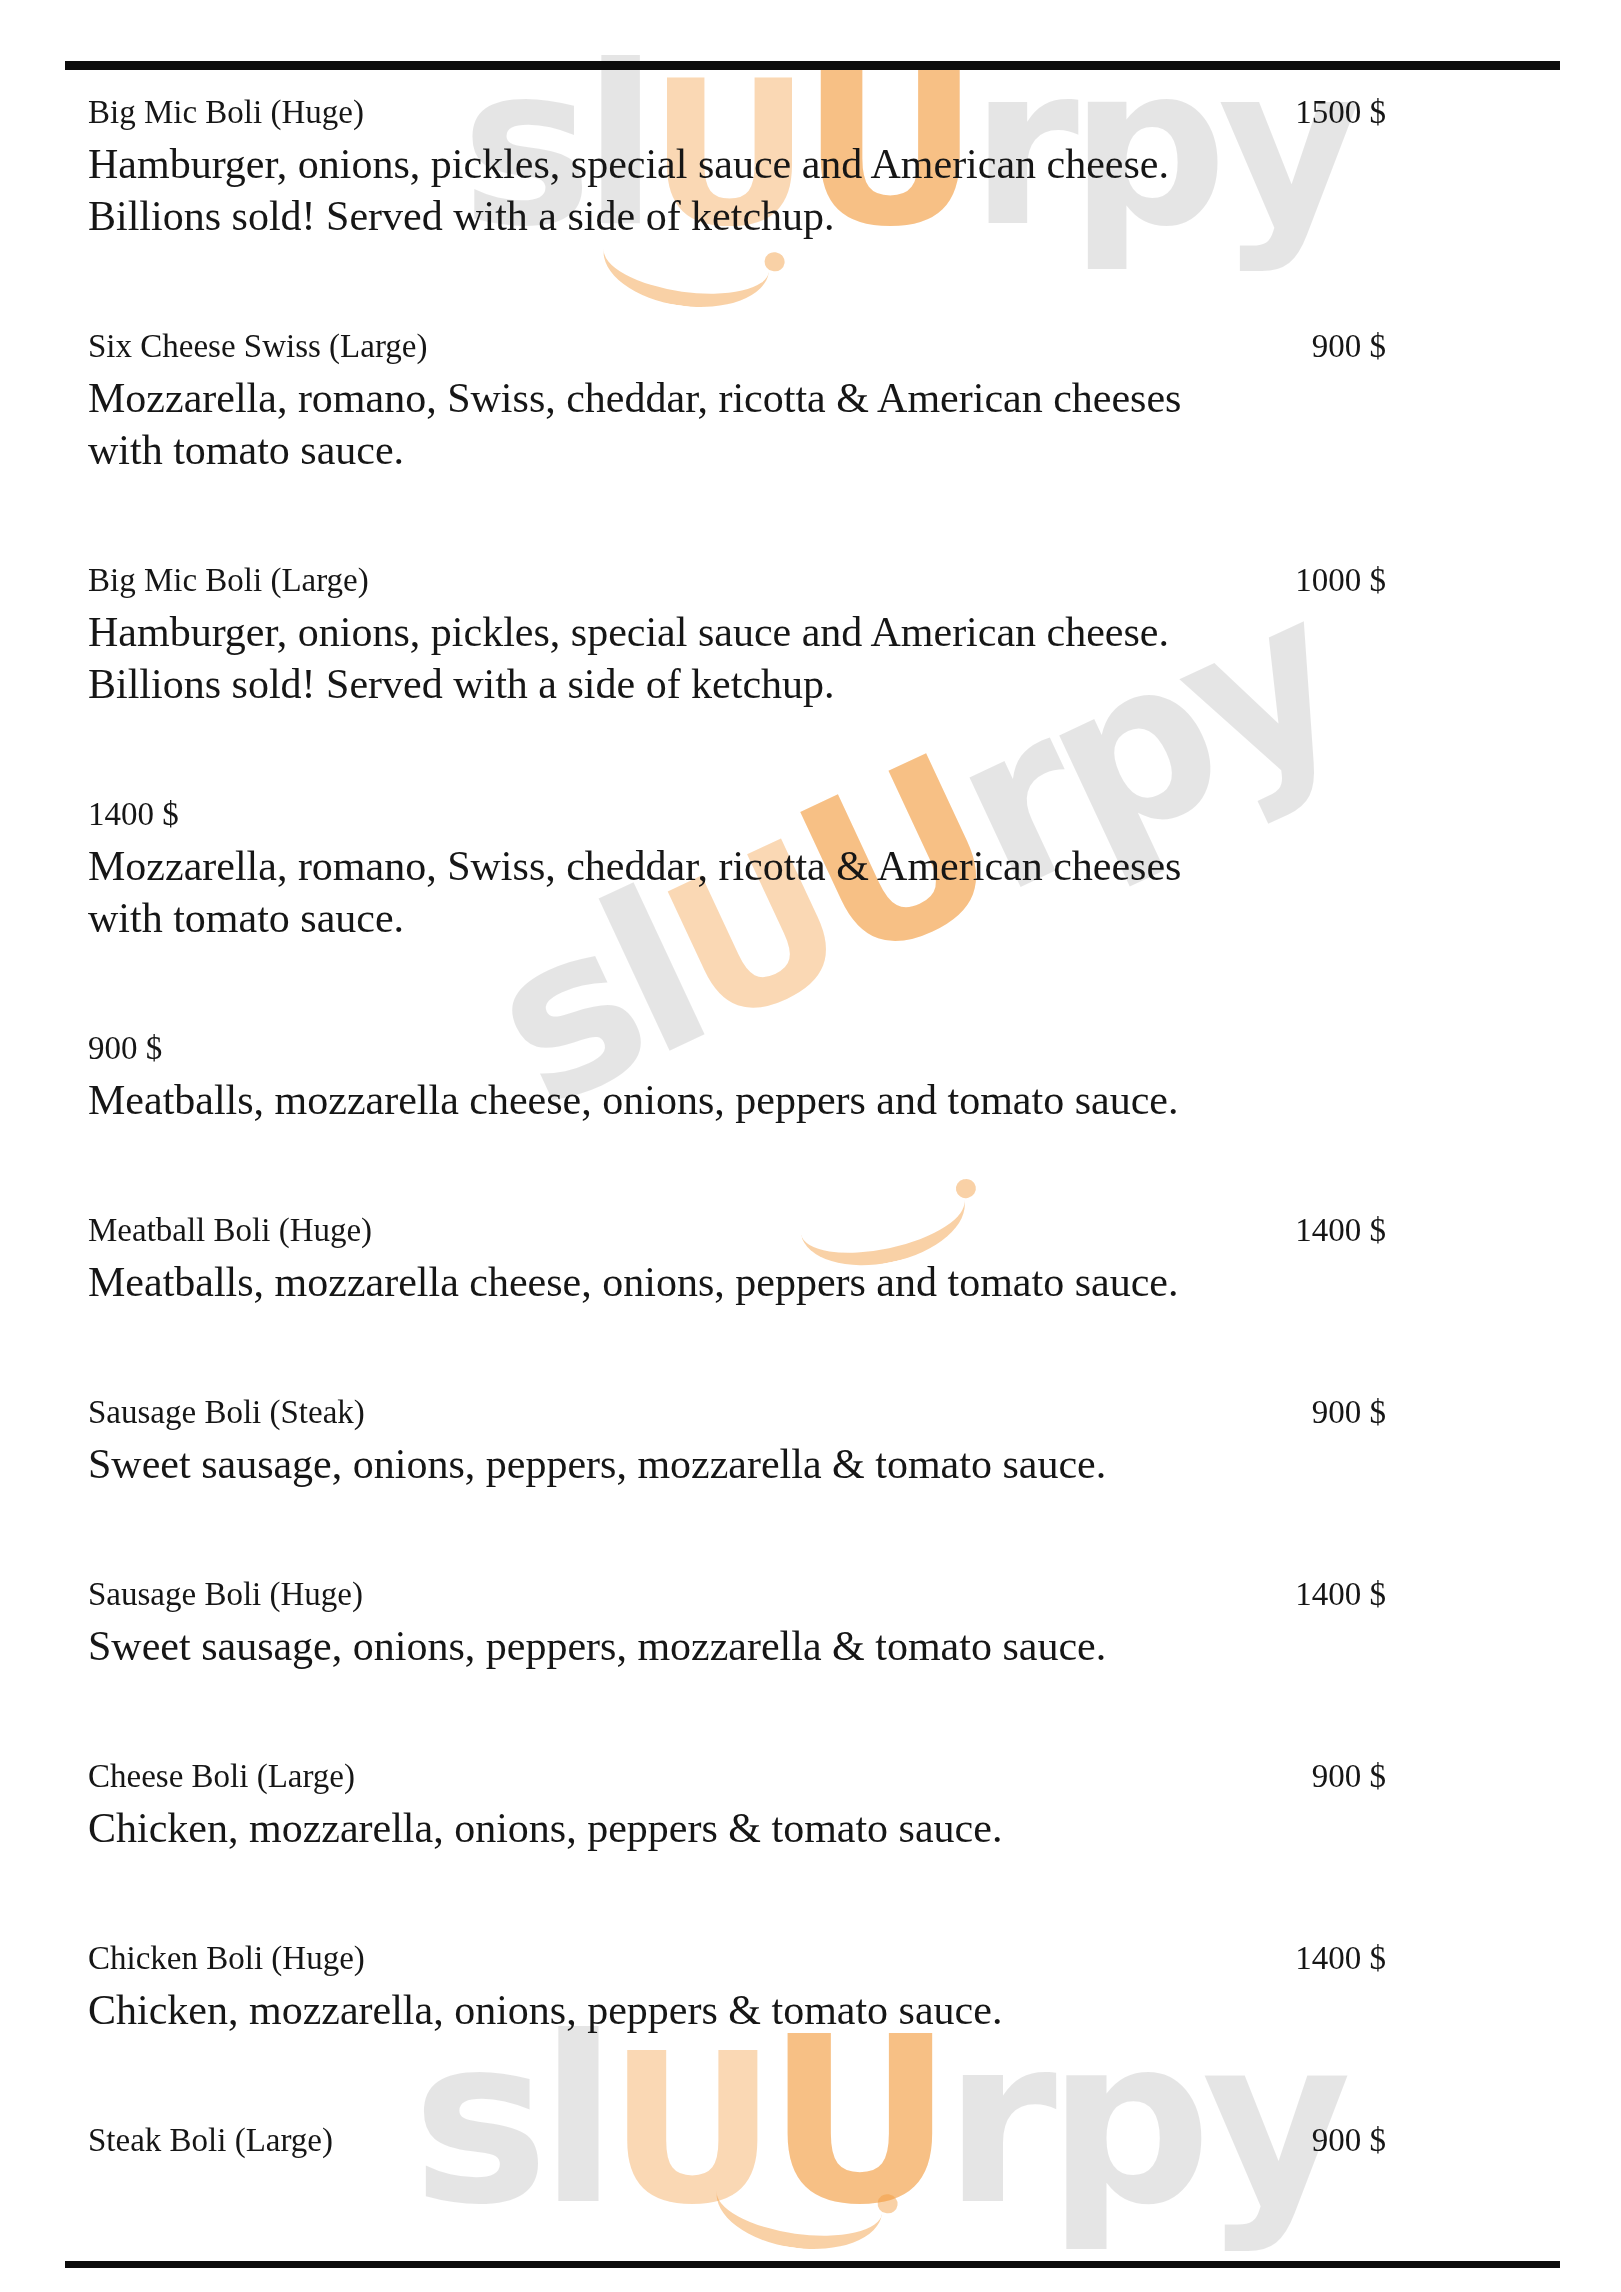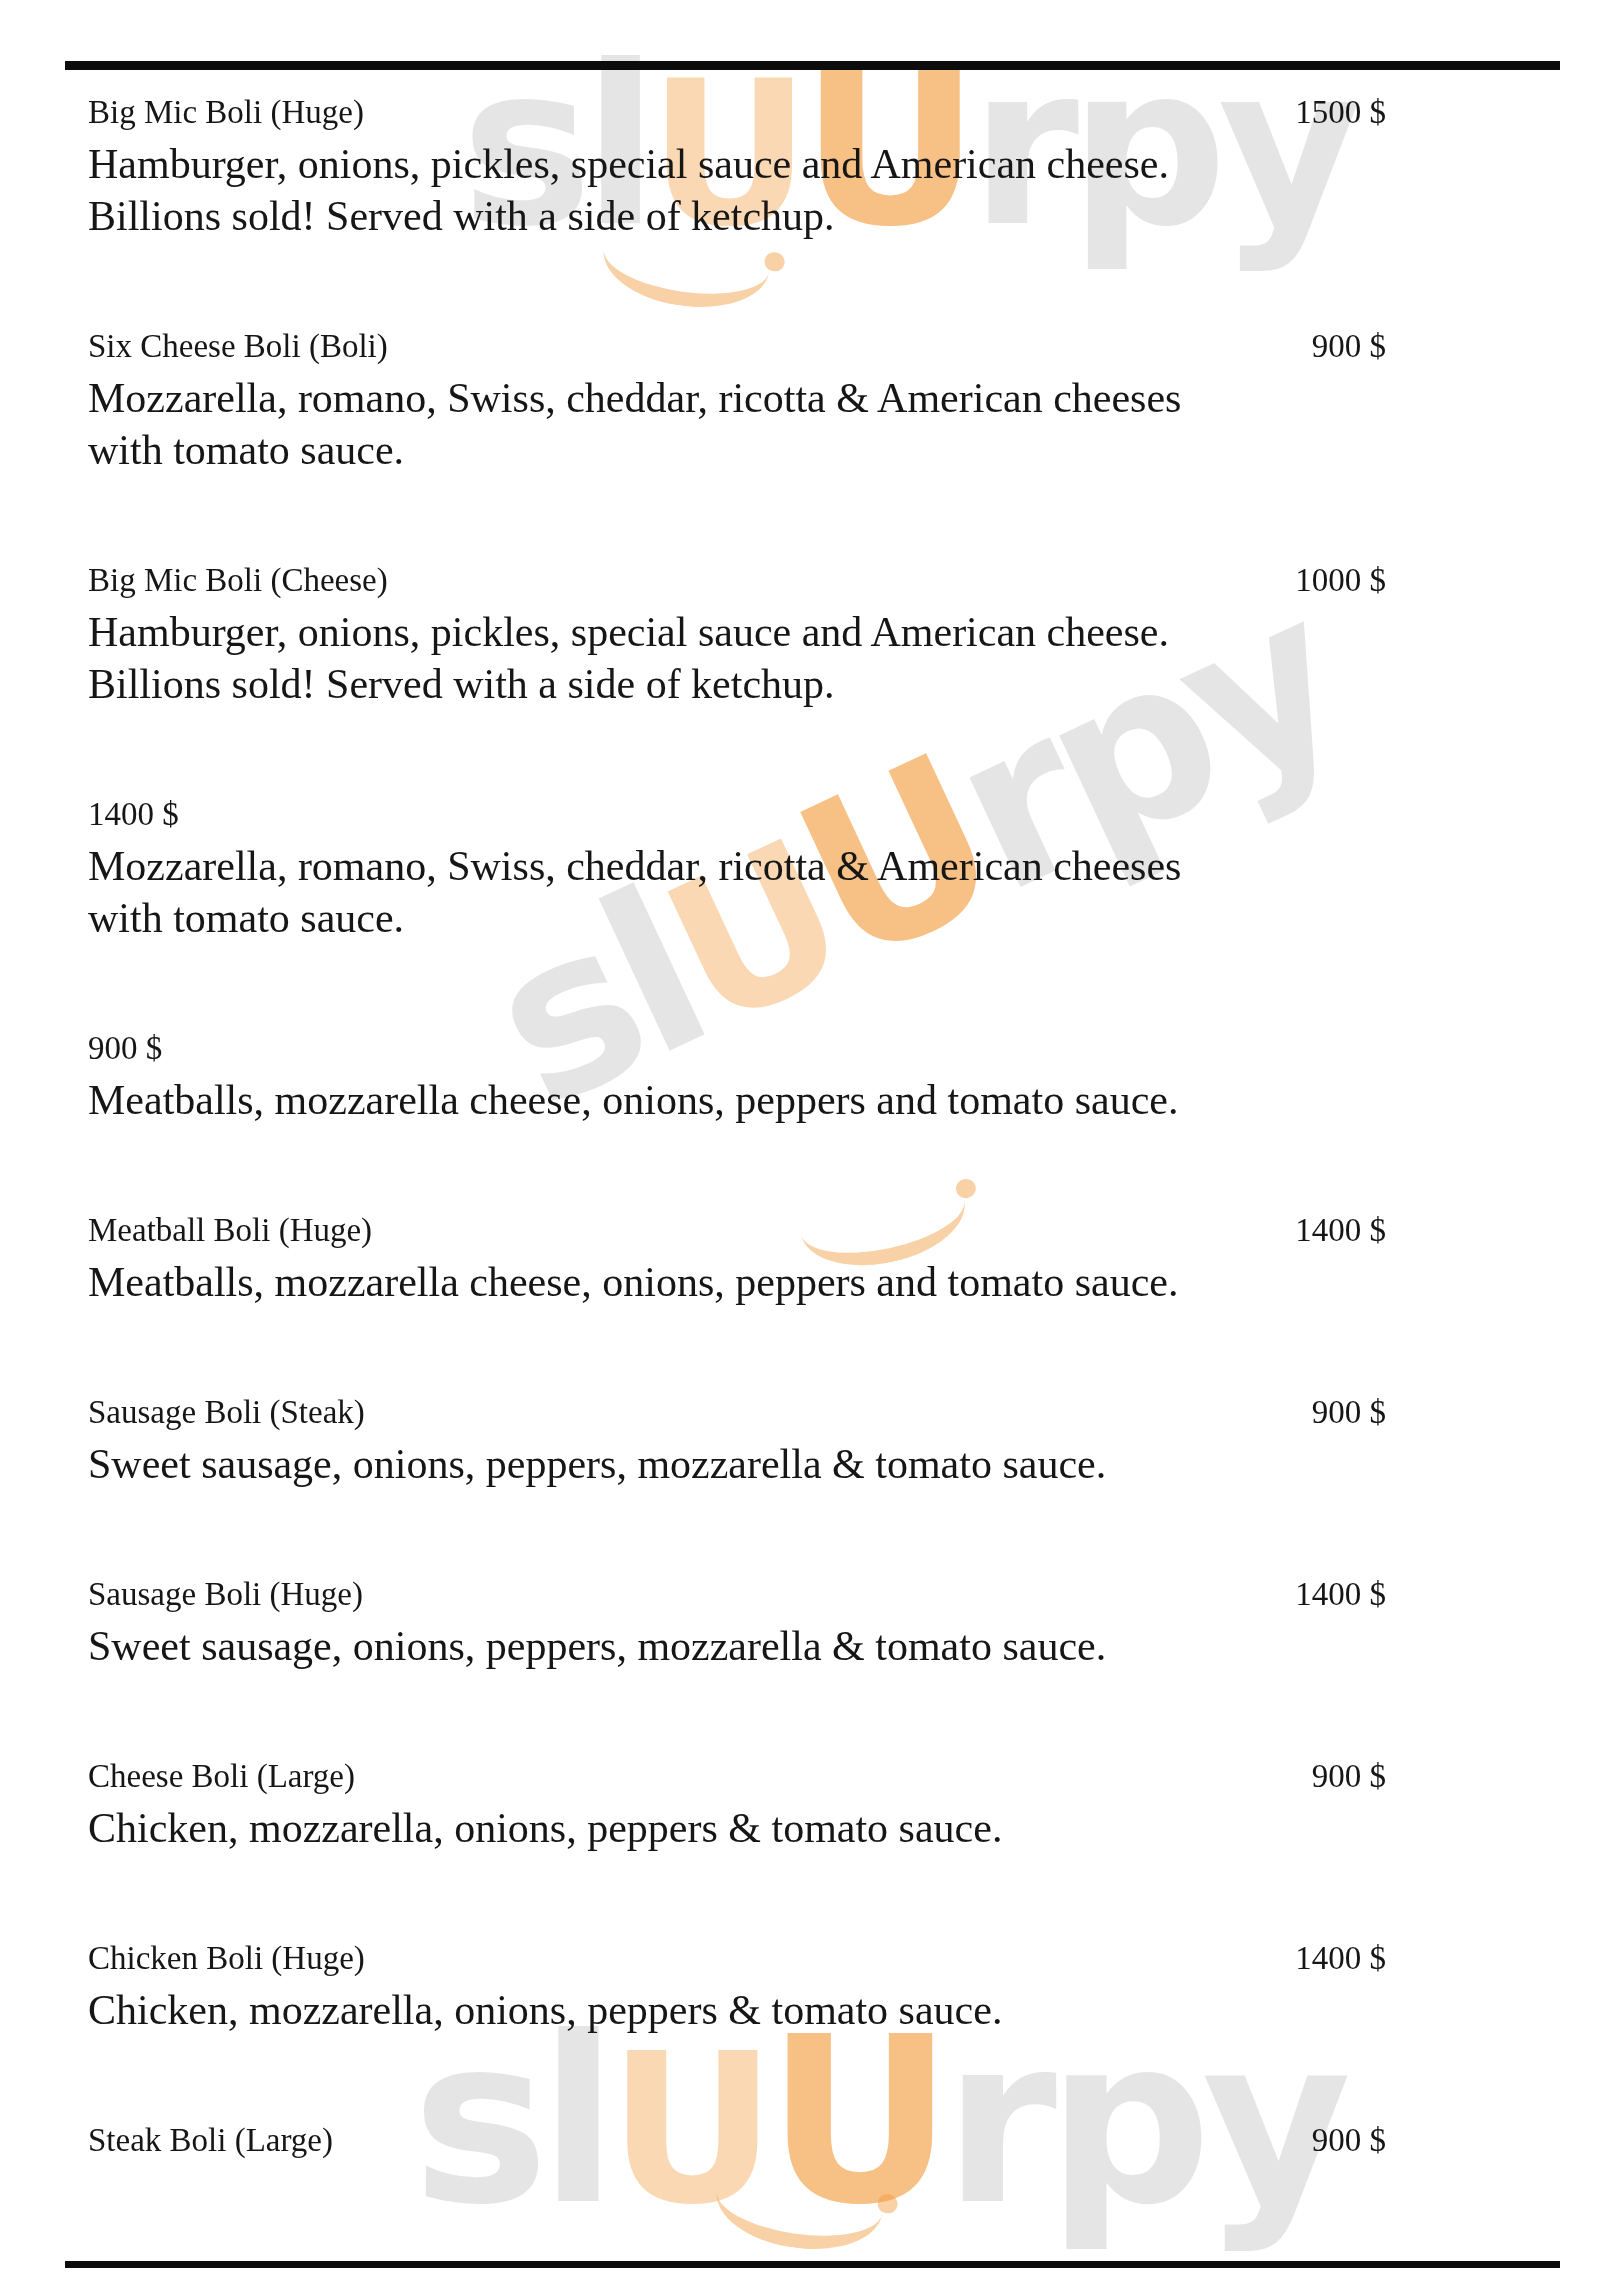--- a/index.html
+++ b/index.html
@@ -112,30 +112,30 @@
       <div class="item-head">
         <span class="item-name">Big Mic Boli (Huge)</span>
         <span class="item-price">1500 $</span>
       </div>
       <div class="item-desc">Hamburger, onions, pickles, special sauce and American cheese.</div>
       <div class="item-desc">Billions sold! Served with a side of ketchup.</div>
     </div>
 
     <div class="item">
       <div class="item-head">
-        <span class="item-name">Six Cheese Boli (Boli)</span>
+        <span class="item-name">Six Cheese Swiss (Large)</span>
         <span class="item-price">900 $</span>
       </div>
       <div class="item-desc">Mozzarella, romano, Swiss, cheddar, ricotta &amp; American cheeses</div>
       <div class="item-desc">with tomato sauce.</div>
     </div>
 
     <div class="item">
       <div class="item-head">
-        <span class="item-name">Big Mic Boli (Cheese)</span>
+        <span class="item-name">Big Mic Boli (Large)</span>
         <span class="item-price">1000 $</span>
       </div>
       <div class="item-desc">Hamburger, onions, pickles, special sauce and American cheese.</div>
       <div class="item-desc">Billions sold! Served with a side of ketchup.</div>
     </div>
 
     <div class="item">
       <div class="item-head">
         <span class="item-price">1400 $</span>
       </div>

